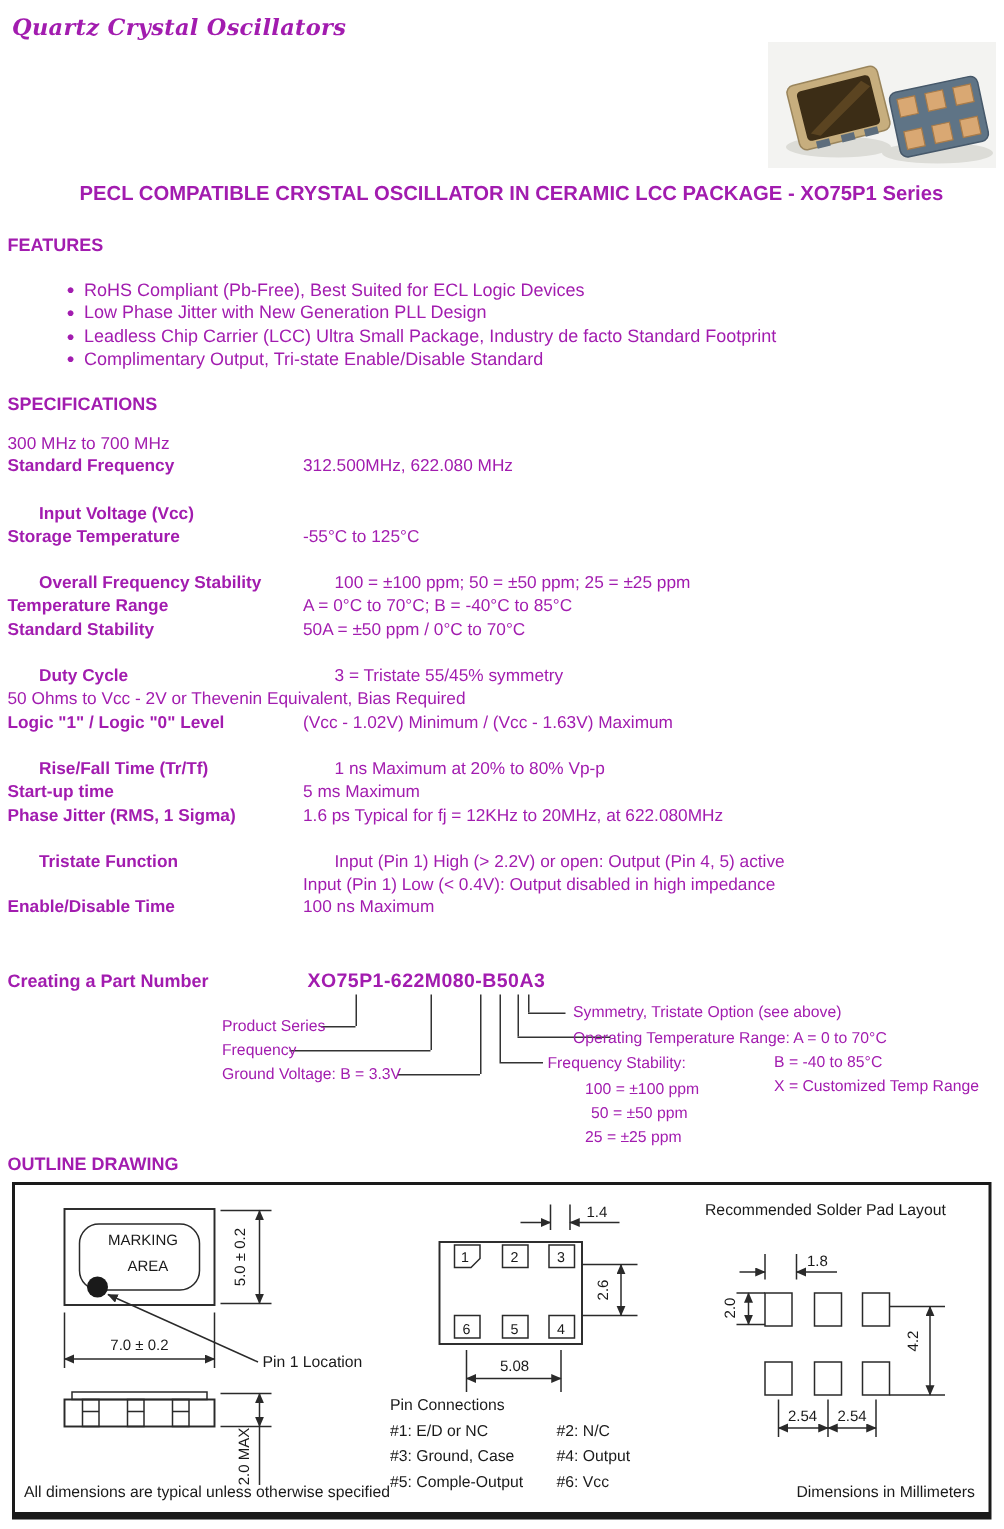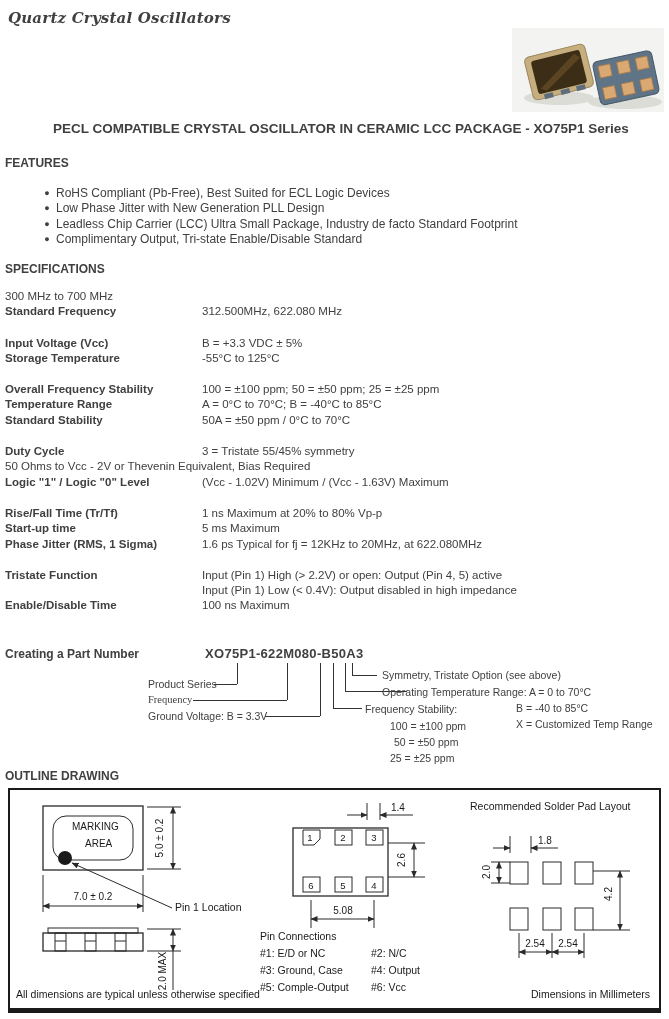--- a/index.html
+++ b/index.html
@@ -1,28 +1,28 @@
 <!DOCTYPE html>
 <html><head>
 <meta charset="utf-8">
 <style>
   html,body { margin:0; padding:0; background:#ffffff; }
   .page { position:relative; width:669px; height:1019px; background:#fff;
-          font-family:"Liberation Sans", sans-serif; color:#404040; overflow:hidden; }
+          font-family:"Liberation Sans", sans-serif; color:#a21caf; overflow:hidden; }
   .abs { position:absolute; }
   .brand { font-family:"DejaVu Serif", serif; font-style:italic; font-weight:bold;
            font-size:15px; letter-spacing:.2px; }
   .h1 { font-weight:bold; font-size:13.5px; white-space:nowrap; }
   .h2 { font-weight:bold; font-size:12px; }
   .feat-row { display:flex; font-size:12px; line-height:15.4px; }
   .feat-bullet { width:18px; text-align:center; font-size:9px; line-height:15.4px; flex:none; }
   .spec-row { display:flex; font-size:11.5px; line-height:15.3px; }
   .spec-label { width:197px; font-weight:bold; flex:none; }
   .spec-value { flex:1; }
-  .gap { margin-top:16px; }
+  .gap { margin-top:16px;margin-left:21px; }
   .pn-heading { font-weight:bold; font-size:12px; }
   .pn-num { font-weight:bold; font-size:13px; letter-spacing:.3px; }
   .pn-label { position:absolute; font-size:10.5px; white-space:nowrap; }
   .vline { position:absolute; width:0; border-left:1.2px solid #333; }
   .hline { position:absolute; height:0; border-top:1.2px solid #333; }
   .outline-box { position:absolute; left:8px; top:788px; width:649px; height:218px;
                  border:2px solid #1a1a1a; border-bottom:5px solid #1a1a1a; }
   svg text { font-family:"Liberation Sans", sans-serif; fill:#1a1a1a; }
   .draw { stroke:#2a2a2a; fill:none; stroke-width:1.3; }
   .thin { stroke:#2a2a2a; fill:none; stroke-width:1; }
@@ -85,21 +85,20 @@
     <div class="spec-row">
       <span class="spec-value">300 MHz to 700 MHz</span>
       </div>
     <div class="spec-row">
       <span class="spec-label">Standard Frequency</span>
       <span class="spec-value">312.500MHz, 622.080 MHz</span>
       </div>
 
     <div class="spec-row gap">
       <span class="spec-label">Input Voltage (Vcc)</span>
-      <span class="spec-value">B = +3.3 VDC ± 5%</span>
       </div>
     <div class="spec-row">
       <span class="spec-label">Storage Temperature</span>
       <span class="spec-value">-55°C to 125°C</span>
       </div>
 
     <div class="spec-row gap">
       <span class="spec-label">Overall Frequency Stability</span>
       <span class="spec-value">100 = ±100 ppm;  50 = ±50 ppm;  25 = ±25 ppm</span>
       </div>
@@ -161,21 +160,21 @@
   <div class="vline" style="left:320px; top:663px; height:53px;"></div>
   <div class="hline" style="left:265px; top:716px; width:55px;"></div>
   <div class="vline" style="left:333px; top:663px; height:45px;"></div>
   <div class="hline" style="left:333px; top:708px; width:29px;"></div>
   <div class="vline" style="left:345px; top:663px; height:28px;"></div>
   <div class="hline" style="left:345px; top:691px; width:62px;"></div>
   <div class="vline" style="left:352px; top:663px; height:12px;"></div>
   <div class="hline" style="left:352px; top:675px; width:25px;"></div>
 
   <div class="pn-label" style="left:148px; top:678px;">Product Series</div>
-  <div class="pn-label" style="left:148px; top:694px;font-family:Liberation Serif, serif;">Frequency</div>
+  <div class="pn-label" style="left:148px; top:694px;">Frequency</div>
   <div class="pn-label" style="left:148px; top:710px;">Ground Voltage: B = 3.3V</div>
   <div class="pn-label" style="left:382px; top:669px;">Symmetry, Tristate Option (see above)</div>
   <div class="pn-label" style="left:382px; top:686px;">Operating Temperature Range: A = 0 to 70°C</div>
   <div class="pn-label" style="left:516px; top:702px;">B = -40 to 85°C</div>
   <div class="pn-label" style="left:516px; top:718px;">X = Customized Temp Range</div>
   <div class="pn-label" style="left:365px; top:703px;">Frequency Stability:</div>
   <div class="pn-label" style="left:390px; top:720px;">100 = ±100 ppm</div>
   <div class="pn-label" style="left:394px; top:736px;">50 = ±50 ppm</div>
   <div class="pn-label" style="left:390px; top:752px;">25 = ±25 ppm</div>
 

